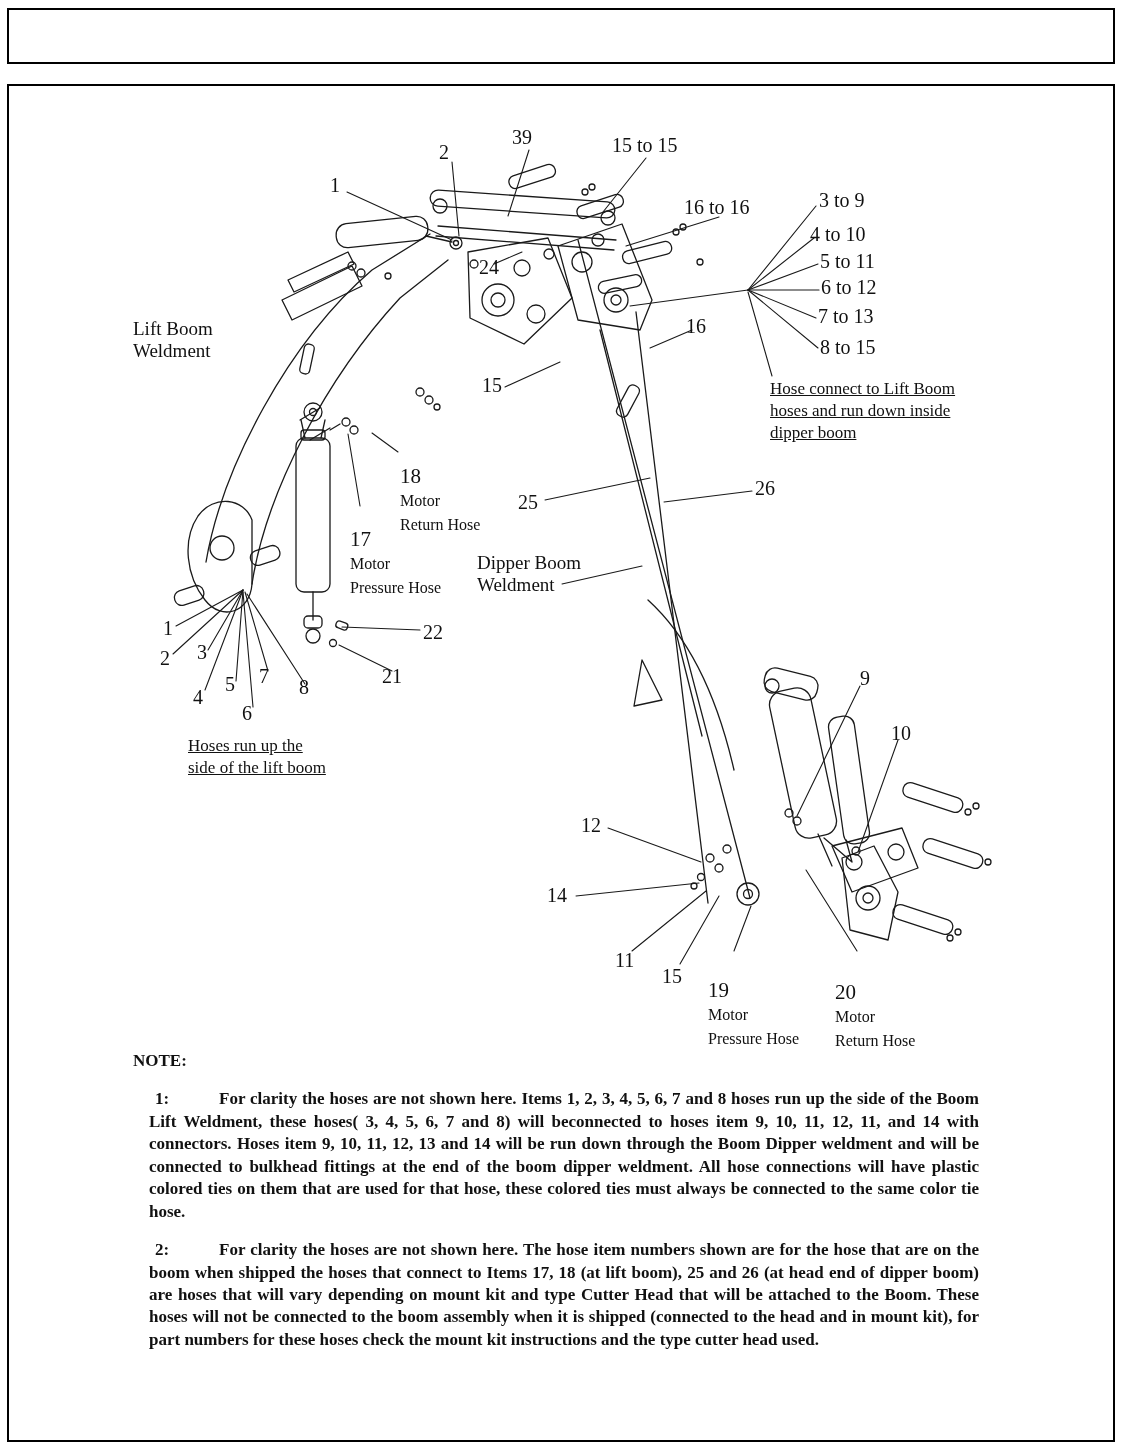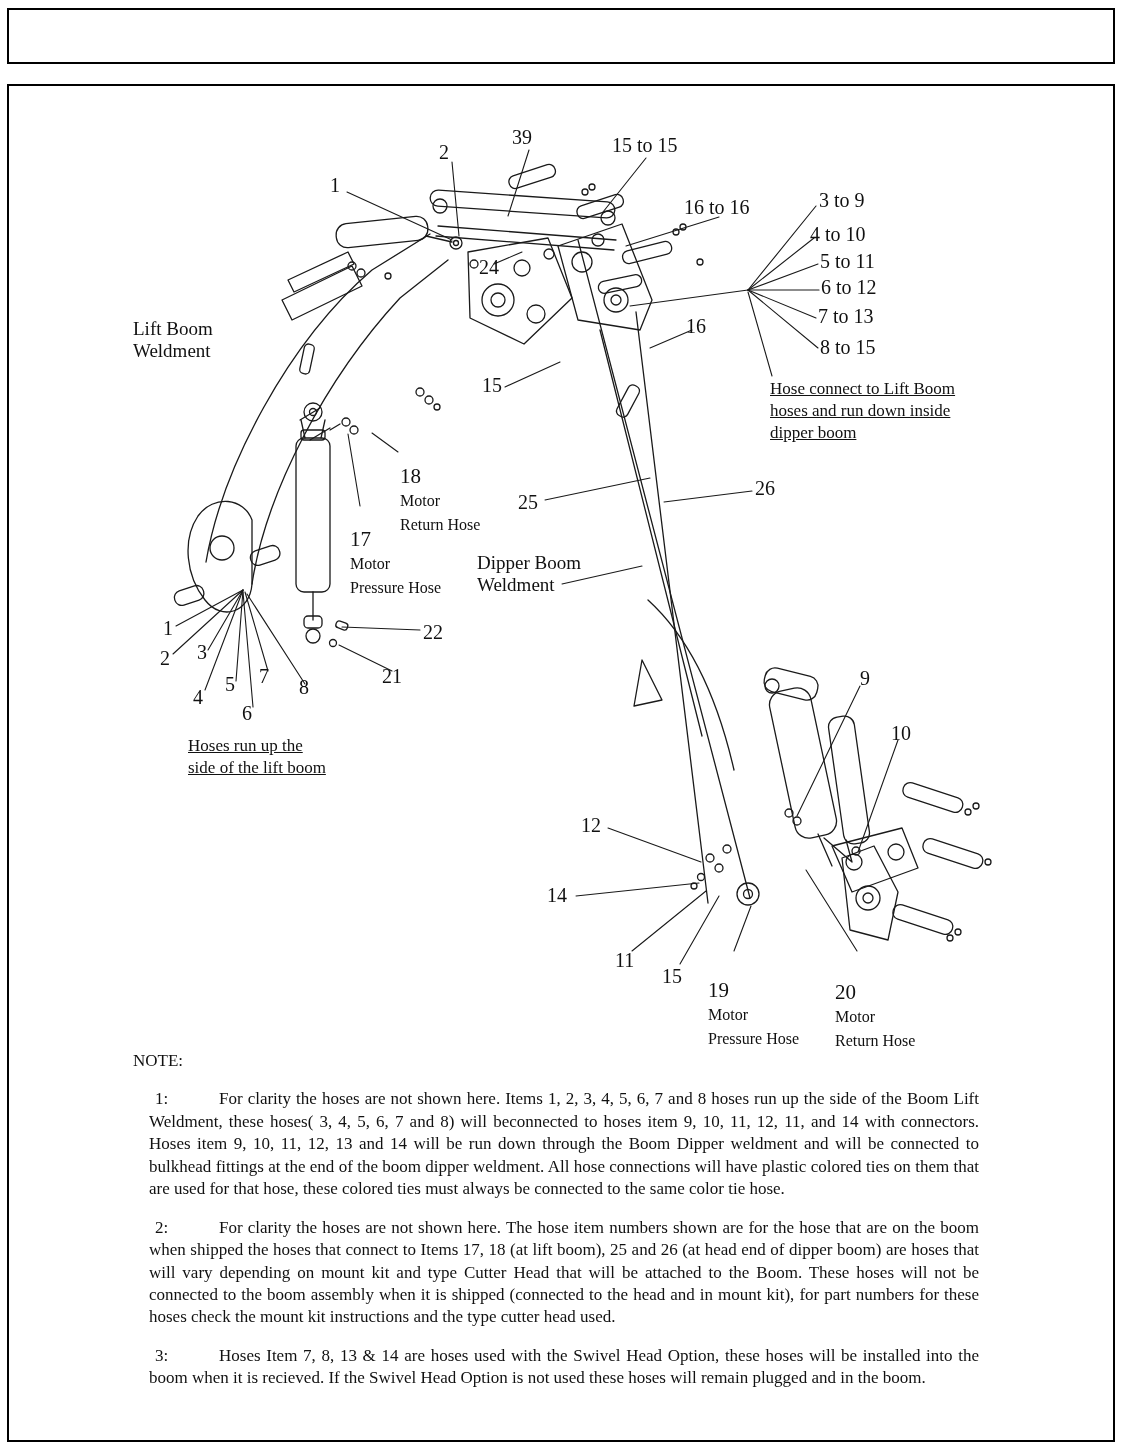--- a/index.html
+++ b/index.html
@@ -18,21 +18,21 @@
     font-size:20px;line-height:1.18;color:#111;
     white-space:pre-line;
   }
   .co.small{font-size:17px;line-height:1.3;text-decoration:underline;}
   .co.mid{font-size:19px;font-family:Liberation Serif, serif;}
   .motor{width:150px;}
   .motor .num{font-size:21px;text-align:right;}
   .motor .cap{font-size:16px;white-space:pre-line;}
   .notes{
     position:absolute;left:133px;top:1050px;width:862px;
-    font-size:17px;line-height:1.32;text-align:justify;
+    font-size:17px;line-height:1.32;text-align:justify;font-weight:bold;
   }
   .notes .title{text-align:left;margin:0 0 2px 0;}
   .note{margin:16px;}
   .note-label{display:inline-block;width:64px;padding-left:6px;text-align:left;}
 </style>
 </head>
 <body>
 
 <div class="top-box"></div>
 <div class="main-box"></div>
@@ -257,14 +257,13 @@
 <div class="co motor" style="left:835px;top:956px">
   <span class="num">20</span>
   <span class="cap">Motor
 Return Hose</span>
 </div>
 
 <div class="notes">
   <p class="title">NOTE:</p>
   <p class="note"><span class="note-label">1:</span><span class="note-text">For clarity the hoses are not shown here.  Items 1, 2, 3, 4, 5, 6, 7 and 8  hoses run up the side of the Boom Lift Weldment, these hoses( 3, 4, 5, 6, 7 and 8)  will beconnected to hoses item 9, 10, 11, 12, 11,  and 14 with connectors.  Hoses item 9, 10, 11, 12, 13 and 14  will be  run down through the Boom Dipper weldment and will be connected to bulkhead fittings at the end of the boom dipper weldment. All hose connections will have plastic colored ties on them that are used for that hose, these colored ties must always be connected to the same color tie hose.</span></p>
   <p class="note"><span class="note-label">2:</span><span class="note-text">For clarity the hoses are not shown here.  The hose item numbers shown are for the hose that are on the boom when shipped  the hoses that connect to Items 17, 18 (at lift boom), 25 and 26 (at head end of dipper boom) are hoses that will vary depending on mount kit and type Cutter Head that will be attached to the Boom.  These hoses will not be connected to the boom assembly when it is shipped (connected to the head and in mount kit), for part numbers for these hoses check the mount kit instructions and the type cutter head used.</span></p>
-  <p class="note"><span class="note-label">3:</span><span class="note-text">Hoses Item 7, 8, 13 &amp; 14 are hoses used with the Swivel Head Option, these hoses will be installed into the boom when it is recieved. If the Swivel Head Option is not used these hoses will remain plugged and in the boom.</span></p>
 </div>
 
 </body></html>

